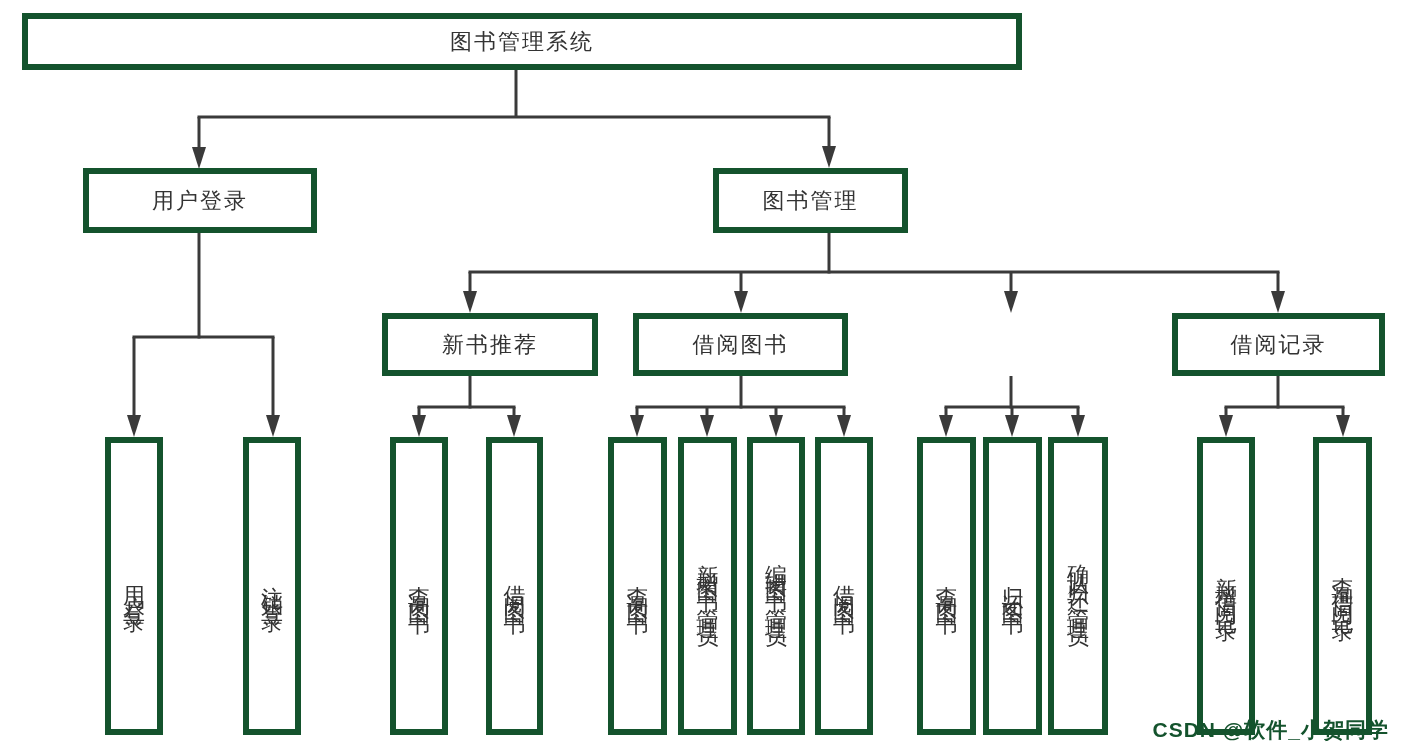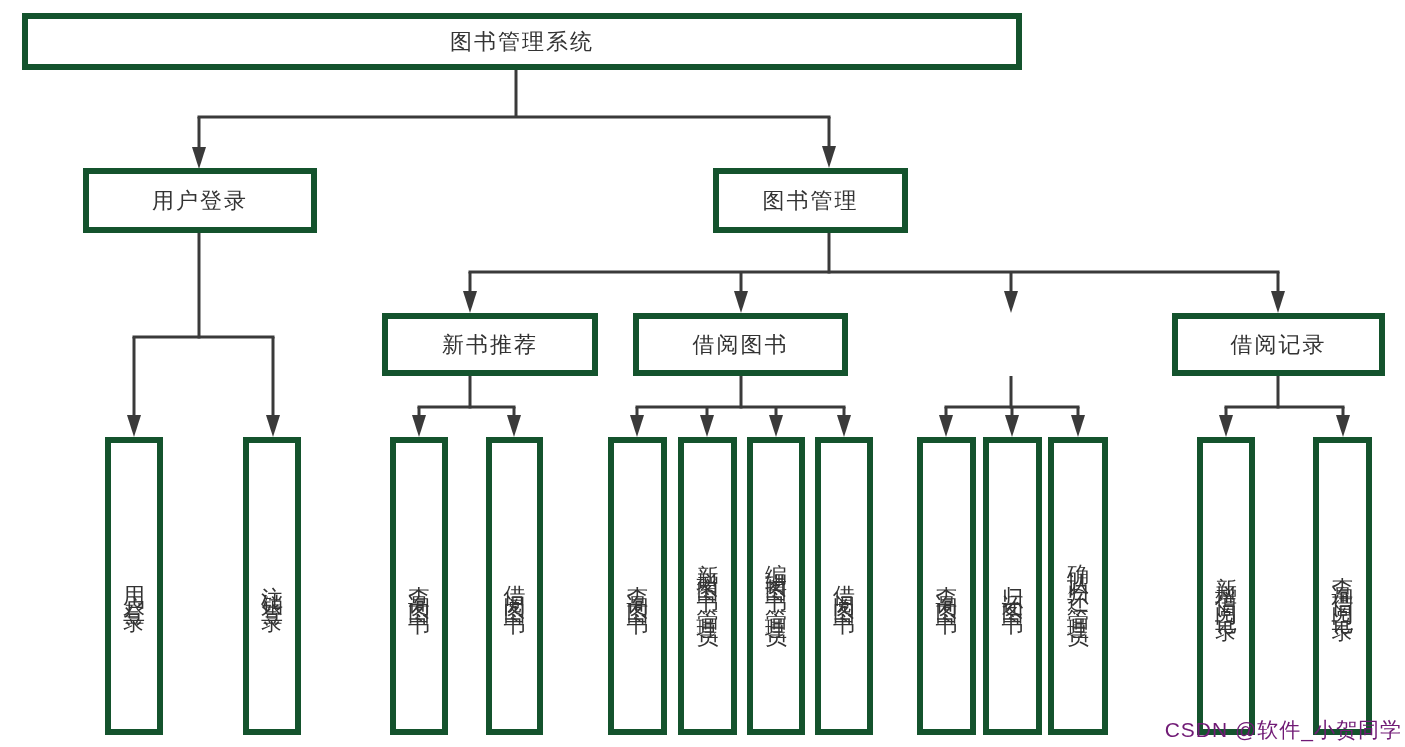--- a/index.html
+++ b/index.html
@@ -14,23 +14,24 @@
     border:6px solid #14532d; background:#ffffff;
     display:flex; align-items:center; justify-content:center;
     font-size:22px; line-height:1; text-align:center;
   }
   .h { letter-spacing:2px; }
   .v {
     writing-mode:vertical-rl; text-orientation:mixed;
     letter-spacing:9px;
   }
   .watermark {
-    position:absolute; top:716px; right:3px;
-    font-size:21px; letter-spacing:1px; color:#701a75;
+    position:absolute; top:716px; right:16px;
+    font-size:21px; letter-spacing:1px; color:#14532d;
     white-space:nowrap;
+    font-weight:bold;
   }
 </style>
 </head>
 <body>
 
 <div class="stage">
 
   <svg class="wires" viewBox="0 0 1405 747" xmlns="http://www.w3.org/2000/svg">
     <g fill="none" stroke="#3a3a3a" stroke-width="3">
 

